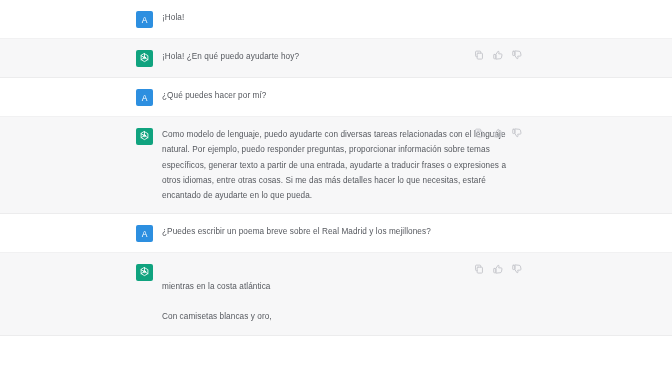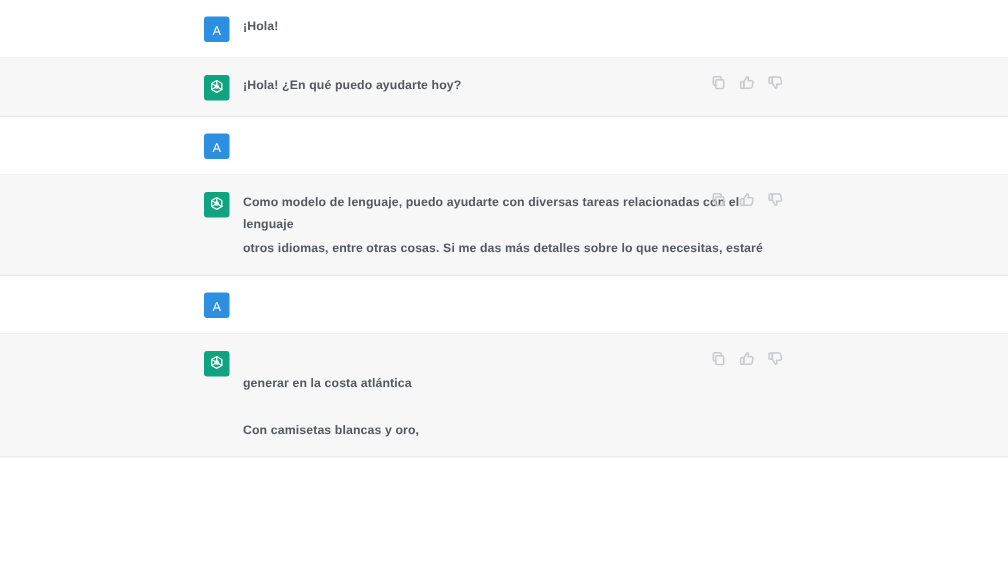--- a/index.html
+++ b/index.html
@@ -77,21 +77,20 @@
     padding-right: 60px;
     box-sizing: border-box;
   }
   .msg-line {
     font-size: 8.2px;
     line-height: 15.3px;
     color: #55585e;
     letter-spacing: 0.01em;
     white-space: pre-wrap;
     max-width: 350px;
-    font-weight: bold;
   }
   .msg-line.spacer {
     height: 15.3px;
   }
 
   
   .actions {
     position: absolute;
     top: 11px;
     right: 150px;
@@ -170,38 +169,44 @@
         </div>
       </div>
     </div>
     <div class="msg-row user">
       <div class="msg-inner">
         <div class="avatar user-avatar">
           <svg width="17" height="17" viewBox="0 0 17 17">
             <text x="8.5" y="12" text-anchor="middle" fill="#ffffff" font-family="Liberation Sans, sans-serif" font-size="8.5">A</text>
           </svg>
         </div>
+        <div class="msg-body">
+          <div class="msg-line">¿Qué puedes hacer por mí?</div>
+        </div>
       </div>
     </div>
     <div class="msg-row assistant">
       <div class="msg-inner">
         <div class="avatar assistant-avatar">
           <svg width="17" height="17" viewBox="0 0 24 24">
             <g fill="none" stroke="#ffffff" stroke-width="1.2" stroke-linecap="round" stroke-linejoin="round">
               <path d="M12 5.2 L16.8 8 L16.8 13.6 L12 16.4 L7.2 13.6 L7.2 8 Z"></path>
               <path d="M12 5.2 L12 10.8 L16.8 13.6"></path>
               <path d="M12 10.8 L7.2 13.6"></path>
               <path d="M7.2 8 L12 10.8"></path>
               <circle cx="12" cy="10.8" r="1.5"></circle>
             </g>
           </svg>
         </div>
         <div class="msg-body">
           <div class="msg-line">Como modelo de lenguaje, puedo ayudarte con diversas tareas relacionadas con el lenguaje</div>
-          <div class="msg-line">otros idiomas, entre otras cosas. Si me das más detalles sobre lo que necesitas, estaré</div>
+          <div class="msg-line">natural. Por ejemplo, puedo responder preguntas, proporcionar información sobre temas</div>
+          <div class="msg-line">específicos, generar texto a partir de una entrada, ayudarte a traducir frases o expresiones a</div>
+          <div class="msg-line">otros idiomas, entre otras cosas. Si me das más detalles hacer lo que necesitas, estaré</div>
+          <div class="msg-line">encantado de ayudarte en lo que pueda.</div>
         </div>
         <div class="actions">
           <div class="action-btn" title="Copy">
             <svg width="10" height="10" viewBox="0 0 16 16">
               <rect x="5" y="5" width="8.5" height="9.5" rx="1.4"></rect>
               <path d="M10.8 5 V3.2 A1.4 1.4 0 0 0 9.4 1.8 H3.9 A1.4 1.4 0 0 0 2.5 3.2 V9.2 A1.4 1.4 0 0 0 3.9 10.6 H5"></path>
             </svg>
           </div>
           <div class="action-btn" title="Good response">
             <svg width="10" height="10" viewBox="0 0 16 16">
@@ -217,39 +222,42 @@
           </div>
         </div>
       </div>
     </div>
     <div class="msg-row user">
       <div class="msg-inner">
         <div class="avatar user-avatar">
           <svg width="17" height="17" viewBox="0 0 17 17">
             <text x="8.5" y="12" text-anchor="middle" fill="#ffffff" font-family="Liberation Sans, sans-serif" font-size="8.5">A</text>
           </svg>
+        </div>
+        <div class="msg-body">
+          <div class="msg-line">¿Puedes escribir un poema breve sobre el Real Madrid y los mejillones?</div>
         </div>
       </div>
     </div>
     <div class="msg-row assistant">
       <div class="msg-inner">
         <div class="avatar assistant-avatar">
           <svg width="17" height="17" viewBox="0 0 24 24">
             <g fill="none" stroke="#ffffff" stroke-width="1.2" stroke-linecap="round" stroke-linejoin="round">
               <path d="M12 5.2 L16.8 8 L16.8 13.6 L12 16.4 L7.2 13.6 L7.2 8 Z"></path>
               <path d="M12 5.2 L12 10.8 L16.8 13.6"></path>
               <path d="M12 10.8 L7.2 13.6"></path>
               <path d="M7.2 8 L12 10.8"></path>
               <circle cx="12" cy="10.8" r="1.5"></circle>
             </g>
           </svg>
         </div>
         <div class="msg-body">
           <div class="msg-line spacer"></div>
-          <div class="msg-line">generar en la costa atlántica</div>
+          <div class="msg-line">mientras en la costa atlántica</div>
           <div class="msg-line spacer"></div>
           <div class="msg-line">Con camisetas blancas y oro,</div>
         </div>
         <div class="actions">
           <div class="action-btn" title="Copy">
             <svg width="10" height="10" viewBox="0 0 16 16">
               <rect x="5" y="5" width="8.5" height="9.5" rx="1.4"></rect>
               <path d="M10.8 5 V3.2 A1.4 1.4 0 0 0 9.4 1.8 H3.9 A1.4 1.4 0 0 0 2.5 3.2 V9.2 A1.4 1.4 0 0 0 3.9 10.6 H5"></path>
             </svg>
           </div>

